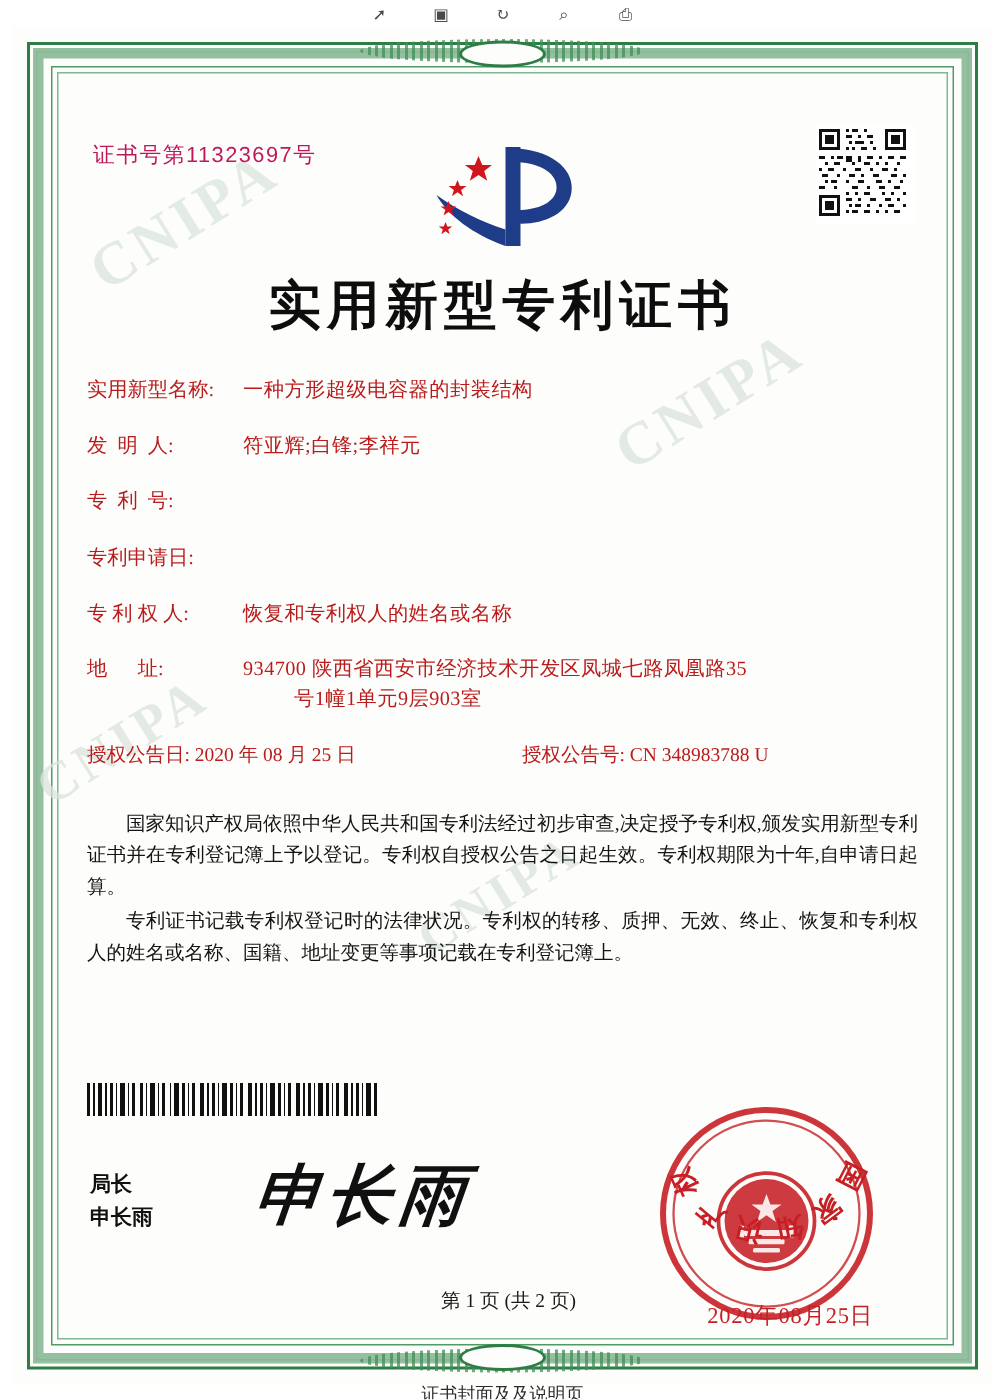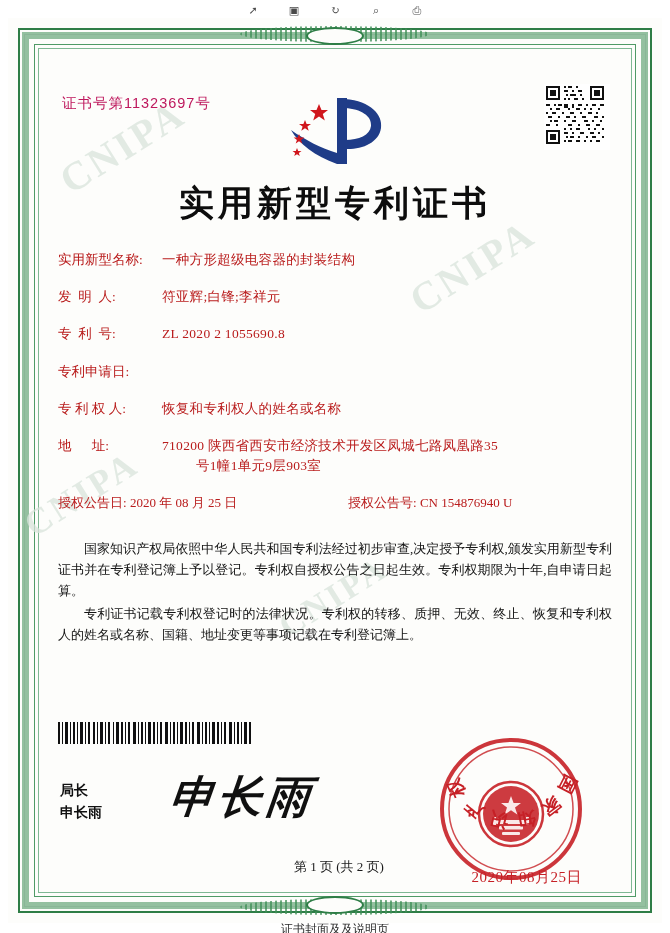--- a/index.html
+++ b/index.html
@@ -442,48 +442,47 @@
         <div class="field-value">一种方形超级电容器的封装结构</div>
       </div>
 
       <div class="field-row">
         <div class="field-label">发  明  人:</div>
         <div class="field-value">符亚辉;白锋;李祥元</div>
       </div>
 
       <div class="field-row">
         <div class="field-label">专  利  号:</div>
-        <div class="field-value">ZL 2020 2 1055690.8</div>
       </div>
 
       <div class="field-row">
         <div class="field-label">专利申请日:</div>
       </div>
 
       <div class="field-row">
         <div class="field-label">专 利 权 人:</div>
         <div class="field-value">恢复和专利权人的姓名或名称</div>
       </div>
 
       <div class="field-row">
         <div class="field-label">地      址:</div>
         <div class="field-value">
-          <span>710200 陕西省西安市经济技术开发区凤城七路凤凰路35</span>
+          <span>934700 陕西省西安市经济技术开发区凤城七路凤凰路35</span>
           <span class="line2">号1幢1单元9层903室</span>
         </div>
       </div>
 
       <div class="pub-row">
         <div class="pub-left">
           <span>授权公告日:</span>
           <span>2020 年 08 月 25 日</span>
         </div>
         <div class="pub-right">
           <span>授权公告号:</span>
-          <span>CN 154876940 U</span>
+          <span>CN 348983788 U</span>
         </div>
       </div>
     </div>
 
     <div class="paragraphs">
       <p>国家知识产权局依照中华人民共和国专利法经过初步审查,决定授予专利权,颁发实用新型专利证书并在专利登记簿上予以登记。专利权自授权公告之日起生效。专利权期限为十年,自申请日起算。</p>
       <p>专利证书记载专利权登记时的法律状况。专利权的转移、质押、无效、终止、恢复和专利权人的姓名或名称、国籍、地址变更等事项记载在专利登记簿上。</p>
     </div>
 
     <div class="barcode">

